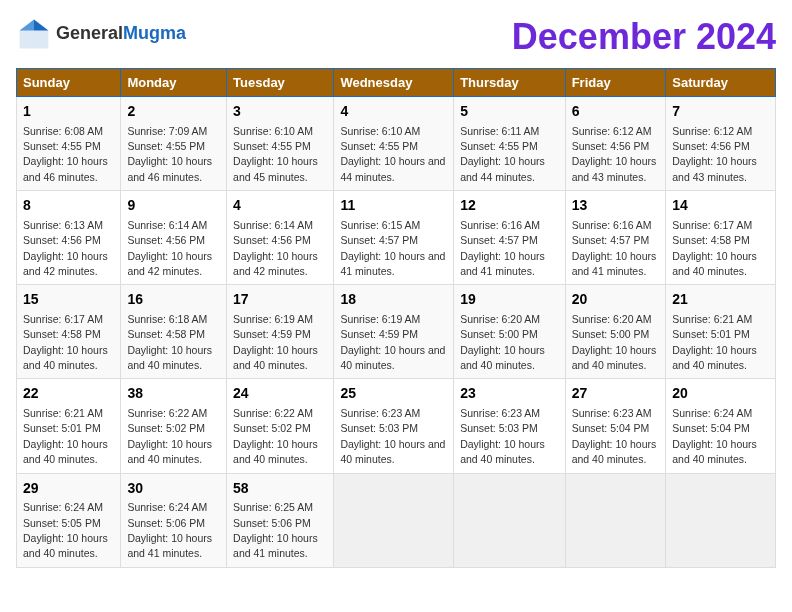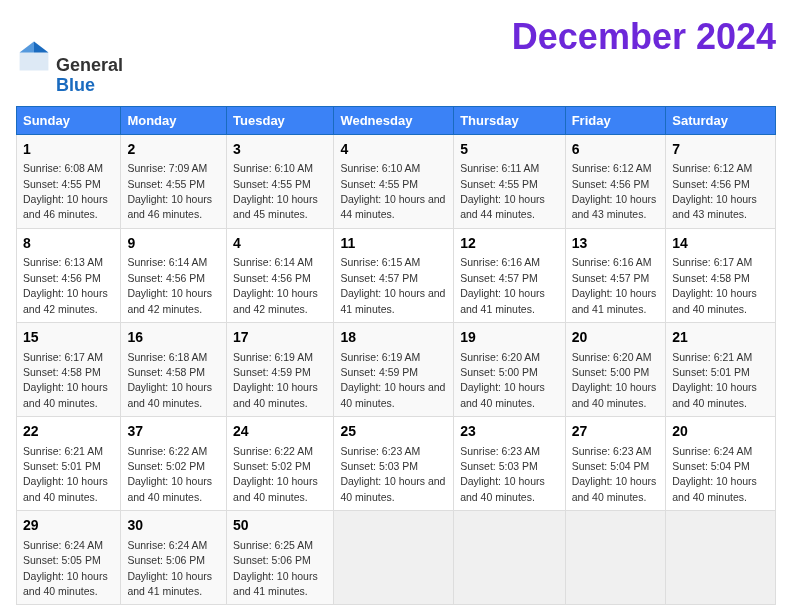--- a/index.html
+++ b/index.html
@@ -16,23 +16,22 @@
       align-items: flex-start;
       margin-bottom: 10px;
     }
     .logo {
       display: flex;
       align-items: center;
       gap: 4px;
     }
     .logo-text {
       display: flex;
-      flex-direction: column;
+      flex-direction: row;
       line-height: 1.1;
-      margin-top: 40px;
     }
     .logo-general {
       font-size: 18px;
       font-weight: bold;
       color: #333;
     }
     .logo-blue {
       font-size: 18px;
       font-weight: bold;
       color: #1a6bbf;
@@ -52,21 +51,21 @@
     .subtitle {
       font-size: 16px;
       color: #555;
     }
     table {
       width: 100%;
       border-collapse: collapse;
       font-size: 11px;
     }
     thead tr th {
-      background-color: #3b82f6;
+      background-color: #a16207;
       color: #fff;
       text-align: left;
       padding: 6px 6px;
       font-size: 13px;
       font-weight: bold;
       border: 1px solid #1a6bbf;
     }
     tbody tr td {
       vertical-align: top;
       padding: 5px 6px;
@@ -97,21 +96,21 @@
 
 <div class="header-area">
   <div class="logo">
     <svg class="logo-icon" viewBox="0 0 40 40">
       <polygon points="20,4 36,16 36,36 4,36 4,16" fill="#1a6bbf" opacity="0.15"></polygon>
       <polygon points="20,4 36,16 20,16" fill="#1a6bbf"></polygon>
       <polygon points="20,4 4,16 20,16" fill="#5599dd"></polygon>
     </svg>
     <div class="logo-text">
       <span class="logo-general">General</span>
-      <span class="logo-blue">Blue</span>
+      <span class="logo-blue">Mugma</span>
     </div>
   </div>
   <div class="title-area">
     <div class="main-title">December 2024</div>
   </div>
 </div>
 
 <table>
   <thead>
     <tr>
@@ -213,21 +212,21 @@
         <td><span class="day-num">21</span>
 <span class="day-info">Sunrise: 6:21 AM</span><br>
 <span class="day-info">Sunset: 5:01 PM</span><br>
 <span class="day-info">Daylight: 10 hours and 40 minutes.</span></td>
       </tr>
       <tr>
         <td><span class="day-num">22</span>
 <span class="day-info">Sunrise: 6:21 AM</span><br>
 <span class="day-info">Sunset: 5:01 PM</span><br>
 <span class="day-info">Daylight: 10 hours and 40 minutes.</span></td>
-        <td><span class="day-num">37</span>
+        <td><span class="day-num">38</span>
 <span class="day-info">Sunrise: 6:22 AM</span><br>
 <span class="day-info">Sunset: 5:02 PM</span><br>
 <span class="day-info">Daylight: 10 hours and 40 minutes.</span></td>
         <td><span class="day-num">24</span>
 <span class="day-info">Sunrise: 6:22 AM</span><br>
 <span class="day-info">Sunset: 5:02 PM</span><br>
 <span class="day-info">Daylight: 10 hours and 40 minutes.</span></td>
         <td><span class="day-num">25</span>
 <span class="day-info">Sunrise: 6:23 AM</span><br>
 <span class="day-info">Sunset: 5:03 PM</span><br>
@@ -247,21 +246,21 @@
       </tr>
       <tr>
         <td><span class="day-num">29</span>
 <span class="day-info">Sunrise: 6:24 AM</span><br>
 <span class="day-info">Sunset: 5:05 PM</span><br>
 <span class="day-info">Daylight: 10 hours and 40 minutes.</span></td>
         <td><span class="day-num">30</span>
 <span class="day-info">Sunrise: 6:24 AM</span><br>
 <span class="day-info">Sunset: 5:06 PM</span><br>
 <span class="day-info">Daylight: 10 hours and 41 minutes.</span></td>
-        <td><span class="day-num">50</span>
+        <td><span class="day-num">58</span>
 <span class="day-info">Sunrise: 6:25 AM</span><br>
 <span class="day-info">Sunset: 5:06 PM</span><br>
 <span class="day-info">Daylight: 10 hours and 41 minutes.</span></td>
         <td class="empty"></td>
         <td class="empty"></td>
         <td class="empty"></td>
         <td class="empty"></td>
       </tr>
     </tbody>
 </table>

